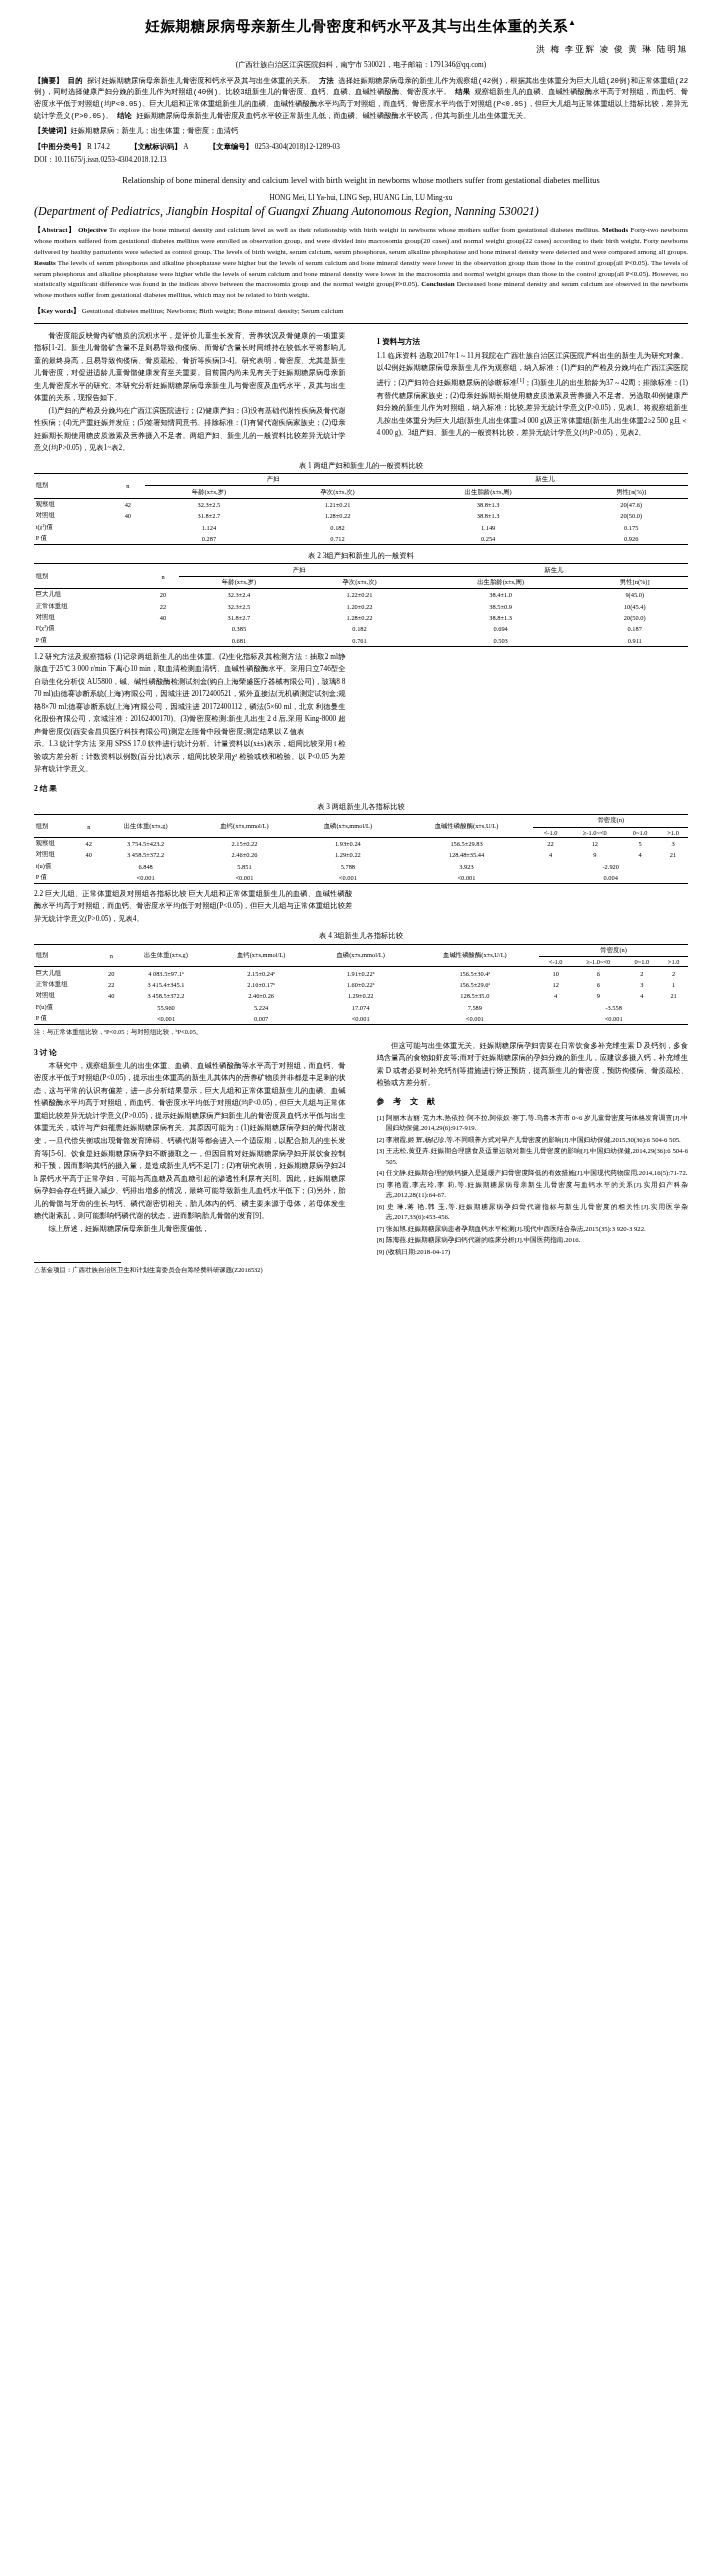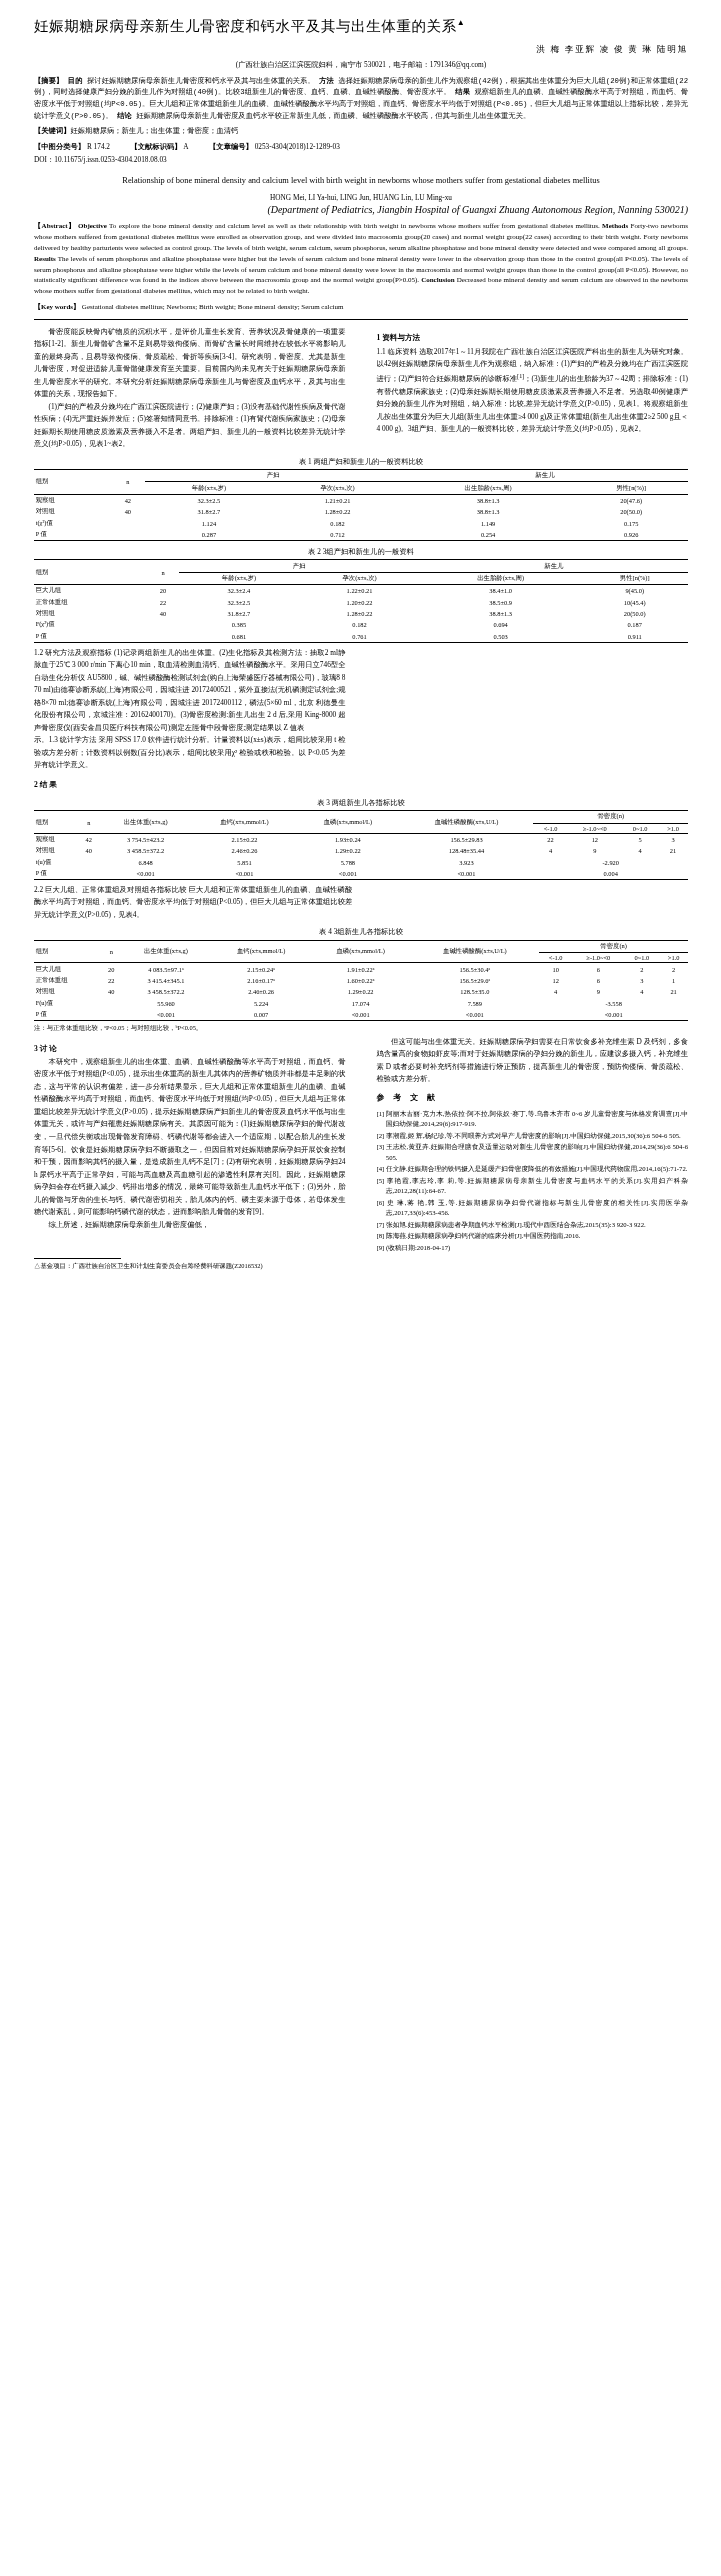--- a/index.html
+++ b/index.html
@@ -1,30 +1,30 @@
 <!DOCTYPE html>
 <html style="font-size:9.3px"><head>
 <meta charset="utf-8">
 <style>
   html,body{margin:0;padding:0;background:#ffffff;}
   body{width:722px;font-family:"Liberation Serif",serif;color:#000;}
   .page{width:722px;min-height:2576px;box-sizing:border-box;padding:15px 34px 17.4px 34px;position:relative;}
-  .title{font-family:"Liberation Sans",sans-serif;font-weight:normal;font-size:14.5px;text-align:left;letter-spacing:0.6px;line-height:1.3;margin:2.3px 0 1.2px 0;}
+  .title{font-family:"Liberation Sans",sans-serif;font-weight:bold;font-size:14.5px;text-align:center;letter-spacing:0.6px;line-height:1.3;margin:2.3px 0 1.2px 0;}
   .title .tri{font-size:8.1px;vertical-align:super;}
   .authors{text-align:right;font-size:8.7px;letter-spacing:1.7px;margin:8.1px 0 2.3px 0;}
   .affil{text-align:center;font-size:7.3px;margin:3.5px 0 5.8px 0;}
   .abs-block{font-size:7.3px;line-height:1.62;text-align:justify;font-family:Liberation Mono, monospace;}
   .abs-block b{font-weight:bold;}
   .kw{font-size:7.3px;margin-top:3.5px;}
   .clsline{font-size:7.3px;margin-top:4.7px;line-height:1.7;}
   .clsline span{margin-right:9.3px;}
   .doi{font-size:7.3px;margin-top:1.2px;}
   .en-title{font-family:"Liberation Serif",serif;font-size:8.4px;text-align:center;font-weight:normal;line-height:1.45;margin:10.5px 0 1.2px 0;}
   .en-authors{text-align:center;font-size:7.3px;margin:5.8px 0 1.2px 0;}
-  .en-affil{text-align:right;font-size:10px;font-style:italic;margin:2.3px 0 5.8px 0;}
+  .en-affil{text-align:left;font-size:12px;font-style:italic;margin:2.3px 0 5.8px 0;}
   .en-abs{font-size:7px;line-height:1.55;text-align:justify;}
   .en-kw{font-size:7px;margin-top:4.7px;}
   .rule{border:0;border-top:0.6px solid #000;margin:7px 0 5.8px 0;}
   .cols{display:flex;gap:31px;}
   .col{width:calc(50% - 8.7px);font-size:7.3px;line-height:1.72;text-align:justify;}
   .col p{margin:0 0 0 0;text-indent:14.5px;}
   .col h3{font-size:7.6px;font-weight:bold;margin:5.8px 0 1.2px 0;text-indent:0;}
   .col .noind{text-indent:0;}
   .fn{font-size:6.4px;line-height:1.5;margin-top:3.5px;}
   .fn hr{border:0;border-top:0.6px solid #000;width:87px;margin:2.3px 0 2.3px 0;}
@@ -68,24 +68,24 @@
 
   <div class="kw">
     <b>【关键词】</b><span>妊娠期糖尿病；新生儿；出生体重；骨密度；血清钙</span>
   </div>
 
   <div class="clsline">
     <span><b>【中图分类号】</b> <span>R 174.2</span></span>
     <span><b>【文献标识码】</b> <span>A</span></span>
     <span><b>【文章编号】</b> <span>0253-4304(2018)12-1289-03</span></span>
   </div>
-  <div class="doi">DOI：10.11675/j.issn.0253-4304.2018.08.03</div>
+  <div class="doi">DOI：10.11675/j.issn.0253-4304.2018.12.13</div>
 
   <div class="en-title">Relationship of bone mineral density and calcium level with birth weight in newborns whose mothers suffer from gestational diabetes mellitus</div>
-  <div class="en-authors">HONG Mei, LI Ya-hui, LING Jun, HUANG Lin, LU Ming-xu</div>
+  <div class="en-authors">HONG Mei, LI Ya-hui, LING Sep, HUANG Lin, LU Ming-xu</div>
   <div class="en-affil">(Department of Pediatrics, Jiangbin Hospital of Guangxi Zhuang Autonomous Region, Nanning 530021)</div>
 
   <div class="en-abs">
     <b>【Abstract】</b>
     <b>Objective</b>
     <span>To explore the bone mineral density and calcium level as well as their relationship with birth weight in newborns whose mothers suffer from gestational diabetes mellitus.</span>
     <b>Methods</b>
     <span>Forty-two newborns whose mothers suffered from gestational diabetes mellitus were enrolled as observation group, and were divided into macrosomia group(20 cases) and normal weight group(22 cases) according to their birth weight. Forty newborns delivered by healthy parturients were selected as control group. The levels of birth weight, serum calcium, serum phosphorus, serum alkaline phosphatase and bone mineral density were detected and were compared among all groups.</span>
     <b>Results</b>
     <span>The levels of serum phosphorus and alkaline phosphatase were higher but the levels of serum calcium and bone mineral density were lower in the observation group than those in the control group(all P&lt;0.05). The levels of serum phosphorus and alkaline phosphatase were higher while the levels of serum calcium and bone mineral density were lower in the macrosomia and normal weight groups than those in the control group(all P&lt;0.05). However, no statistically significant difference was found in the indices above between the macrosomia group and the normal weight group(P&gt;0.05).</span>

